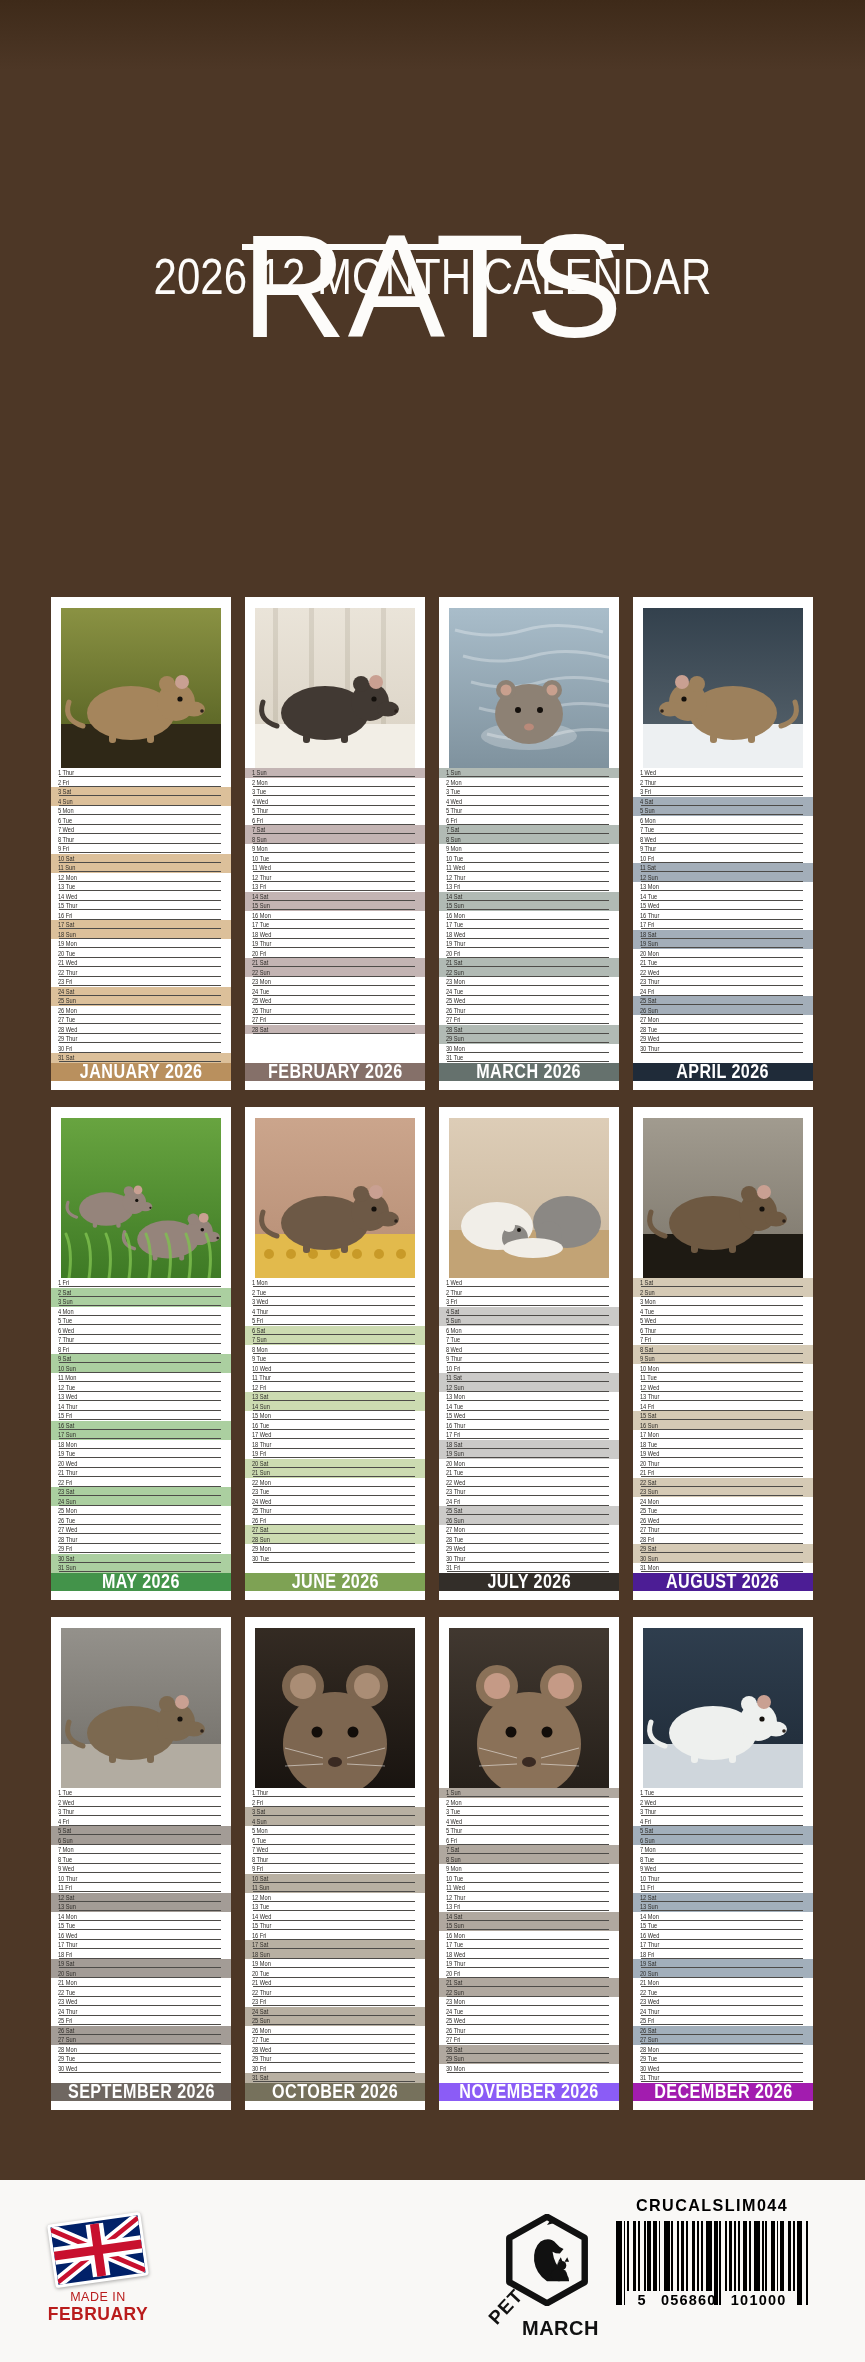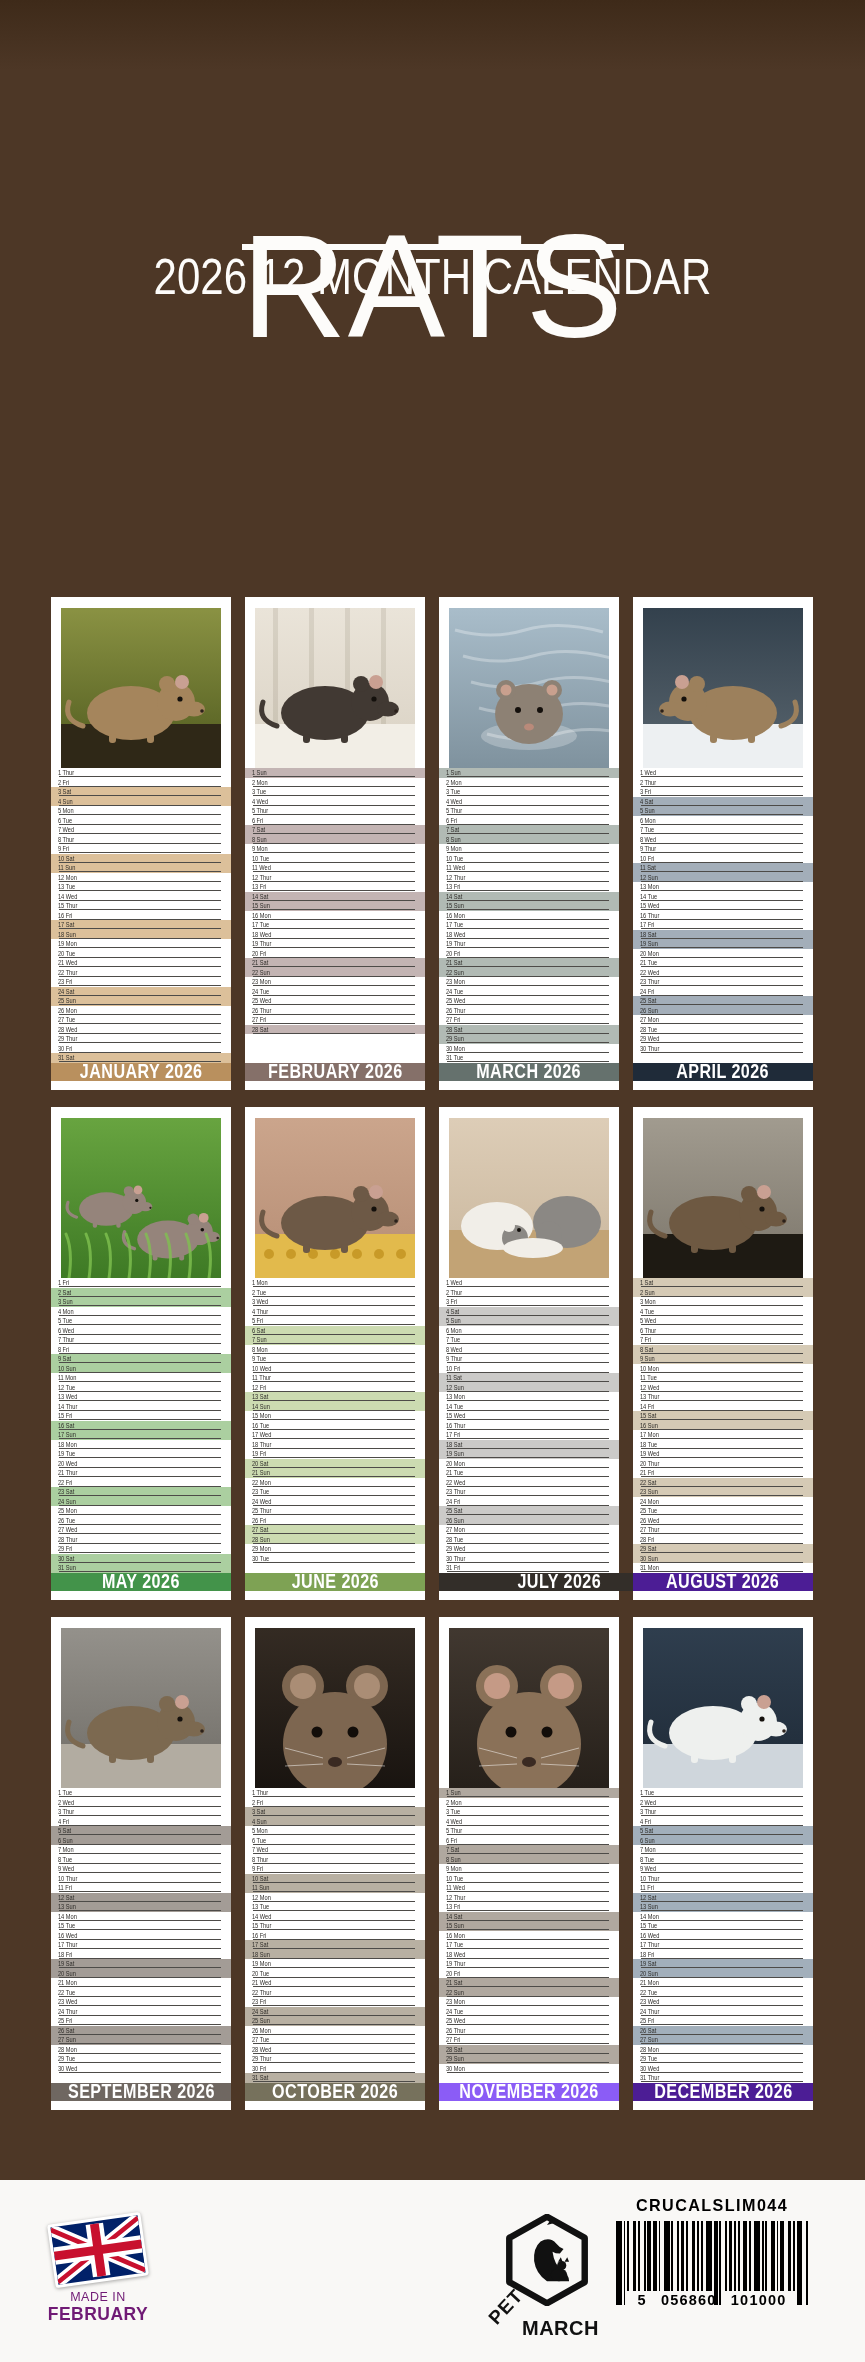--- a/index.html
+++ b/index.html
@@ -19,21 +19,21 @@
   .photo{position:absolute;left:10px;top:11px;width:160px;height:160px;overflow:hidden;background:#888;}
   .photo svg{display:block;width:160px;height:160px;}
   .rows{position:absolute;left:0;top:171px;width:100%;}
   .day-row{position:relative;height:9.5px;line-height:9.5px;font-size:6.6px;color:#2e2c29;}
   .day-row .txt{display:inline-block;transform:scaleX(0.86);transform-origin:0 50%;padding-left:8px;font-weight:500;white-space:nowrap;}
   .day-row::after{content:"";position:absolute;left:8px;right:10px;bottom:0.6px;height:0.9px;background:#4d4b48;}
   .month-bar{position:absolute;left:0;bottom:9px;width:100%;height:18px;text-align:center;color:#fff;}
   .month-bar span{display:inline-block;font-size:19px;font-weight:700;line-height:18px;letter-spacing:0.5px;transform:scale(0.85,1.02);}
   
   .footer{position:absolute;left:0;bottom:0;width:100%;height:182px;background:#f9f8f6;}
-  .made-in{position:absolute;left:40px;top:38px;width:116px;text-align:center;color:#701a75;}
+  .made-in{position:absolute;left:40px;top:38px;width:116px;text-align:center;color:#b91c1c;}
   .uk-flag{display:inline-block;border:3px solid #fff;border-radius:3px;
     box-shadow:0 1px 4px rgba(0,0,0,0.35);transform:rotate(-8deg);background:#012169;line-height:0;}
   .made-in-l1{font-size:12.5px;font-weight:500;letter-spacing:0.5px;margin-top:7px;}
   .made-in-l2{font-size:17.5px;font-weight:800;letter-spacing:0.5px;}
   .cru{position:absolute;left:176px;top:28px;width:192px;text-align:center;color:#56575a;}
   .cru-brand{font-size:95px;font-weight:800;line-height:0.80;letter-spacing:-3px;transform:scaleX(0.88);}
   .cru-sub{font-size:18.5px;font-weight:800;letter-spacing:0;margin-top:6px;transform:scaleX(0.95);}
   .pethouse{position:absolute;left:490px;top:34px;width:114px;height:130px;color:#111;}
   .pethouse svg{display:block;margin:0 auto;}
   .pet-word{position:absolute;left:-4px;bottom:26px;font-size:19px;font-weight:800;transform:rotate(-47deg);letter-spacing:1px;}
@@ -486,21 +486,21 @@
           <div class="day-row"><span class="txt">23 Thur</span></div>
           <div class="day-row"><span class="txt">24 Fri</span></div>
           <div class="day-row" style="background: rgb(203, 202, 200);"><span class="txt">25 Sat</span></div>
           <div class="day-row" style="background: rgb(203, 202, 200);"><span class="txt">26 Sun</span></div>
           <div class="day-row"><span class="txt">27 Mon</span></div>
           <div class="day-row"><span class="txt">28 Tue</span></div>
           <div class="day-row"><span class="txt">29 Wed</span></div>
           <div class="day-row"><span class="txt">30 Thur</span></div>
           <div class="day-row"><span class="txt">31 Fri</span></div>
         </div>
-        <div class="month-bar" style="background: rgb(51, 46, 41); padding-left: 30px;"><span>JULY 2026</span></div>
+        <div class="month-bar" style="background: rgb(51, 46, 41);"><span>JULY 2026</span></div>
       </div>
       <div class="month-card">
         <div class="photo" title="Rat on a stone ledge above dark water">
           <svg viewBox="0 0 160 160" xmlns="http://www.w3.org/2000/svg">
             <defs>
               <linearGradient id="pg7" x1="0" y1="0" x2="0" y2="1">
                 <stop offset="0" stop-color="#a19b8f"></stop>
                 <stop offset="1" stop-color="#7b756a"></stop>
               </linearGradient>
             </defs>
@@ -776,21 +776,21 @@
           <div class="day-row"><span class="txt">23 Wed</span></div>
           <div class="day-row"><span class="txt">24 Thur</span></div>
           <div class="day-row"><span class="txt">25 Fri</span></div>
           <div class="day-row" style="background: rgb(162, 175, 187);"><span class="txt">26 Sat</span></div>
           <div class="day-row" style="background: rgb(162, 175, 187);"><span class="txt">27 Sun</span></div>
           <div class="day-row"><span class="txt">28 Mon</span></div>
           <div class="day-row"><span class="txt">29 Tue</span></div>
           <div class="day-row"><span class="txt">30 Wed</span></div>
           <div class="day-row"><span class="txt">31 Thur</span></div>
         </div>
-        <div class="month-bar" style="background: #4c1d95;"><span>DECEMBER 2026</span></div>
+        <div class="month-bar" style="background: #a21caf;"><span>DECEMBER 2026</span></div>
       </div>
     </div>
 
   <div class="footer">
 
     <div class="made-in">
       <span class="uk-flag">
         <svg width="88" height="58" viewBox="0 0 60 36">
           <rect width="60" height="36" fill="#012169"></rect>
           <path d="M0 0 L60 36 M60 0 L0 36" stroke="#ffffff" stroke-width="8"></path>

